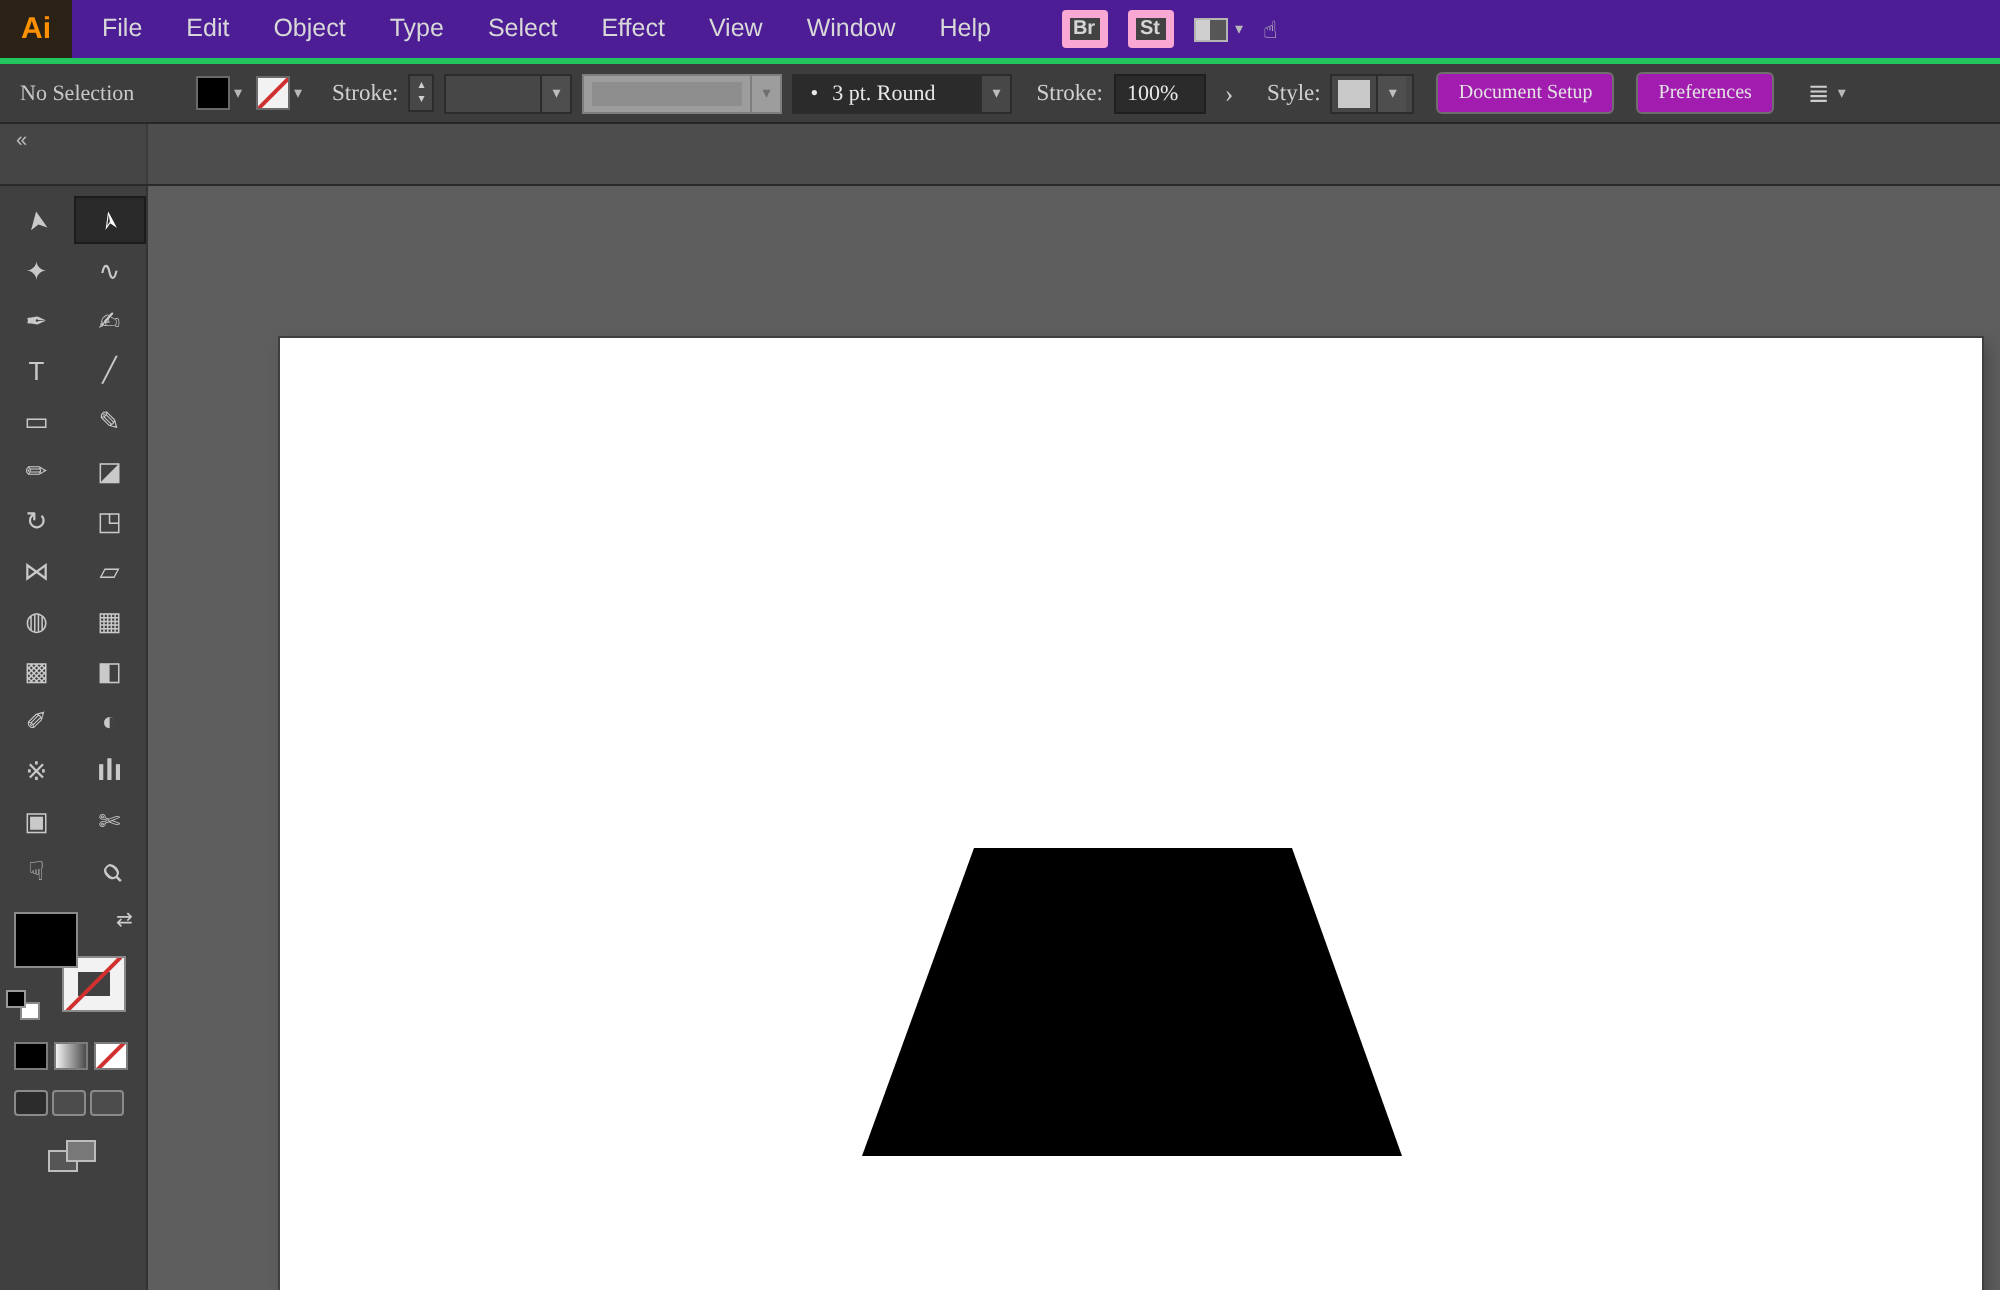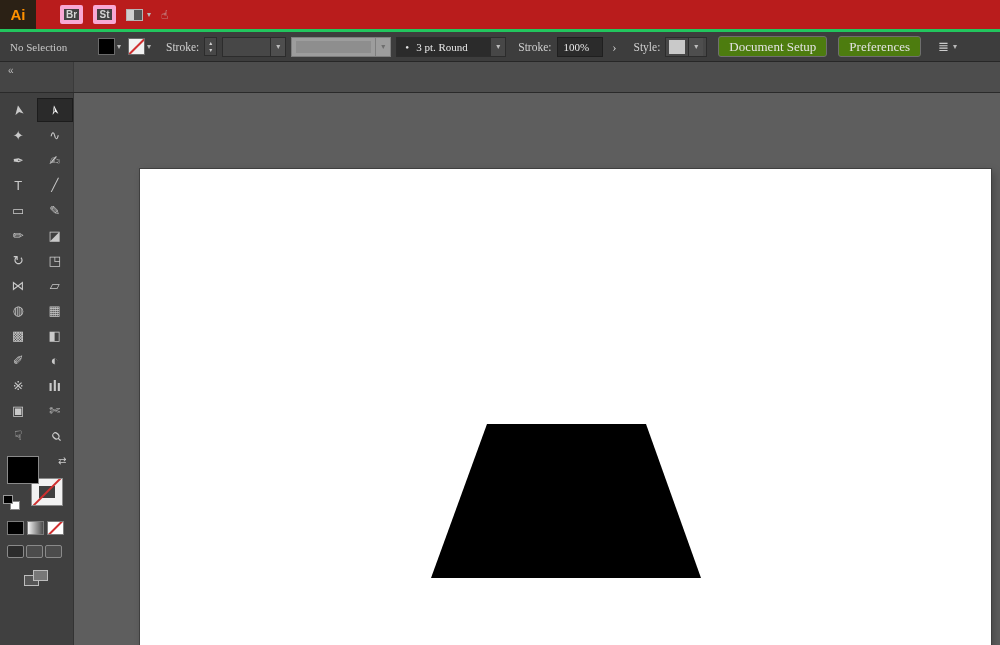--- a/index.html
+++ b/index.html
@@ -5,21 +5,21 @@
   * { box-sizing: border-box; margin: 0; padding: 0; }
   html, body {
     width: 1000px; height: 645px; overflow: hidden;
     background: #5e5e5e;
     font-family: "Liberation Sans", "DejaVu Sans", sans-serif;
     cursor: default;
     -webkit-user-select: none; user-select: none;
   }
 
   
-  .menubar { height: 29px; background: #b91c1c; display: flex; align-items: stretch; text-align: center; }
+  .menubar { height: 29px; background: #4c1d95; display: flex; align-items: stretch; text-align: center; }
   .logo {
     width: 36px; display: flex; align-items: center; justify-content: center;
     background: #2b2115; color: #ff9100; font-weight: bold; font-size: 15px;
   }
   .menus { display: flex; align-items: center; margin-left: 4px; }
   .menu-item { padding: 0 11px; font-size: 12.5px; color: #d8d8d8; line-height: 29px; }
   .appbar-icons { display: flex; align-items: center; gap: 10px; margin-left: 24px; }
   .icon-btn { height: 20px; display: flex; align-items: center; gap: 4px; color: #c9c9c9; font-size: 12px; }
   .sq {
     width: 23px; height: 19px; justify-content: center;
@@ -63,22 +63,22 @@
   .brush { width: 110px; background: #2b2b2b; color: #e8e8e8; padding-left: 8px; gap: 7px; font-size: 11px; }
   .brush .chev-box { margin-left: auto; background: #474747; }
   .opacity-field {
     width: 46px; height: 20px; background: #2b2b2b; border: 1px solid #1f1f1f;
     display: flex; align-items: center; padding-left: 6px; color: #e8e8e8; font-size: 11px;
   }
   .arrow-btn { width: 14px; text-align: center; color: #cccccc; font-size: 13px; }
   .style-combo { width: 42px; }
   .style-sw { width: 16px; height: 14px; background: #c9c9c9; margin: 0 3px; }
   .cb-btn {
-    height: 21px; padding: 0 10px; background: #4d7c0f; border: 1px solid #6e6e6e;
-    border-radius: 3px; color: #e3e3e3; font-size: 13px; font-family: inherit; margin-left: 6px;
+    height: 21px; padding: 0 10px; background: #a21caf; border: 1px solid #6e6e6e;
+    border-radius: 3px; color: #e3e3e3; font-size: 10px; font-family: inherit; margin-left: 6px;
     white-space: nowrap;
   }
   .align-ctl { display: flex; align-items: center; gap: 4px; margin-left: 12px; color: #cccccc; font-size: 13px; }
 
   
   .tabbar { height: 31px; background: #4d4d4d; display: flex; align-items: stretch; border-bottom: 1px solid #2a2a2a; }
   .tab-left { width: 74px; background: #454545; color: #bdbdbd; font-size: 10px; padding: 3px 0 0 8px; border-right: 1px solid #3a3a3a; }
   .tab { background: #383838; display: flex; align-items: center; padding: 0 12px; gap: 14px; border-right: 1px solid #2c2c2c; }
   .tab-title { font-size: 12px; font-weight: bold; color: #f0f0f0; white-space: nowrap; }
   .tab-close { color: #cfcfcf; font-size: 13px; line-height: 1; }
@@ -132,20 +132,32 @@
   }
   .art-svg { position: absolute; left: 0; top: 0; }
 </style>
 </head>
 <body>
 
 <div class="app" data-name="illustrator-window">
 
   <header class="menubar" data-name="menu-bar">
     <div class="logo" data-name="app-logo">Ai</div>
+    <nav class="menus" data-name="menu-items">
+
+    <div class="menu-item" data-name="menu-item-file">File</div>
+        <div class="menu-item" data-name="menu-item-edit">Edit</div>
+        <div class="menu-item" data-name="menu-item-object">Object</div>
+        <div class="menu-item" data-name="menu-item-type">Type</div>
+        <div class="menu-item" data-name="menu-item-select">Select</div>
+        <div class="menu-item" data-name="menu-item-effect">Effect</div>
+        <div class="menu-item" data-name="menu-item-view">View</div>
+        <div class="menu-item" data-name="menu-item-window">Window</div>
+        <div class="menu-item" data-name="menu-item-help">Help</div>
+      </nav>
     <div class="appbar-icons" data-name="appbar-icons">
       <div class="icon-btn sq" data-name="bridge-button">Br</div>
       <div class="icon-btn sq" data-name="stock-button">St</div>
       <div class="icon-btn" data-name="arrange-documents-button">
         <span class="arr-ico" data-name="arrange-documents-icon"></span>
         <span class="chev" data-name="chevron-down-icon">▾</span>
       </div>
       <div class="icon-btn" data-name="touch-workspace-button">
         <span data-name="touch-workspace-icon">☝</span>
       </div>

